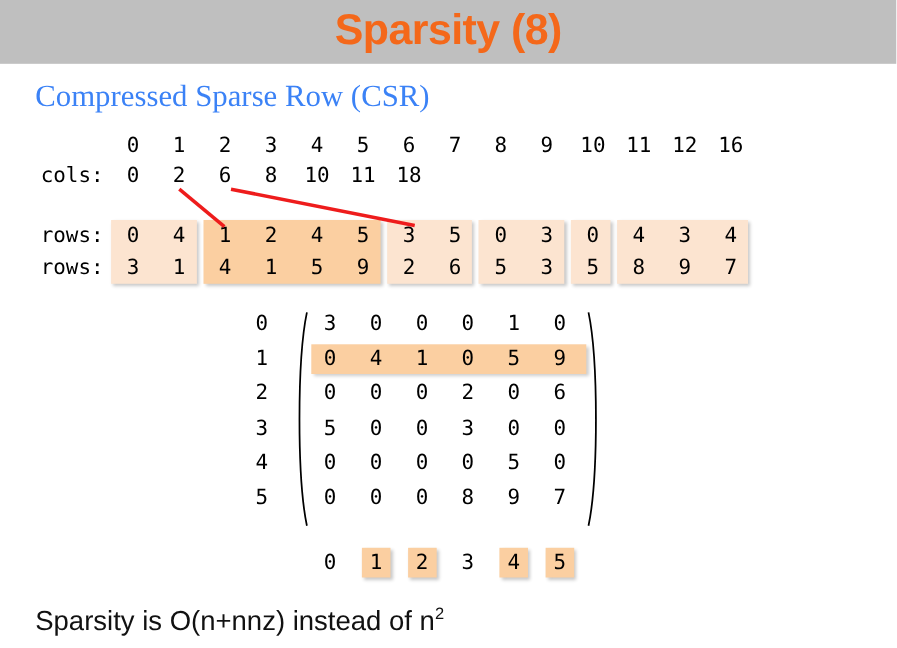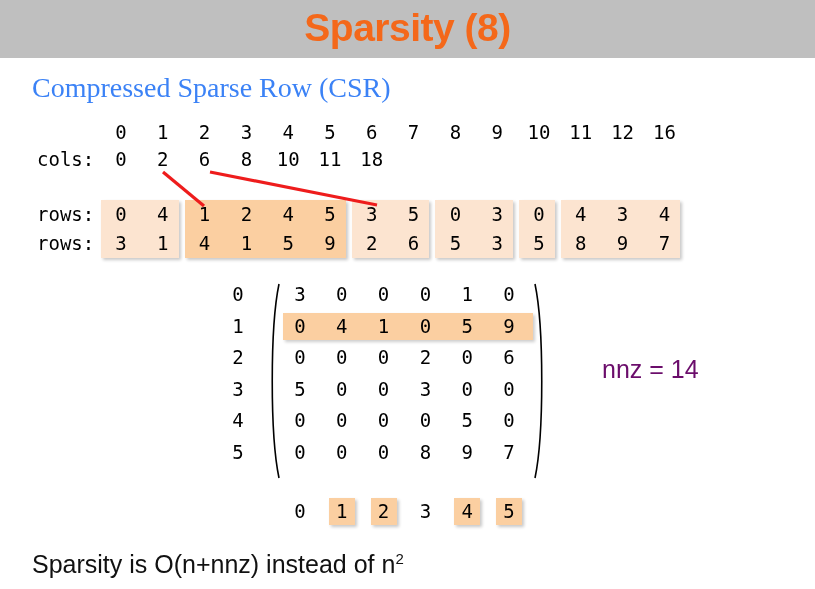--- a/index.html
+++ b/index.html
@@ -329,16 +329,15 @@
 <div id="col-labels">
     <div class="collab" style="left: 62px;">0</div>
     <div class="collab hl" style="left: 103.8px;">1</div>
     <div class="collab hl" style="left: 145.6px;">2</div>
     <div class="collab" style="left: 187.4px;">3</div>
     <div class="collab hl" style="left: 229.2px;">4</div>
     <div class="collab hl" style="left: 271px;">5</div>
   </div>
 
 <div id="stats">
-  <div>nnz = 14</div>
 </div>
 
 <div id="footer-note"><span>Sparsity is O(n+nnz) instead of n</span><sup>2</sup></div>
 
 </body></html>

